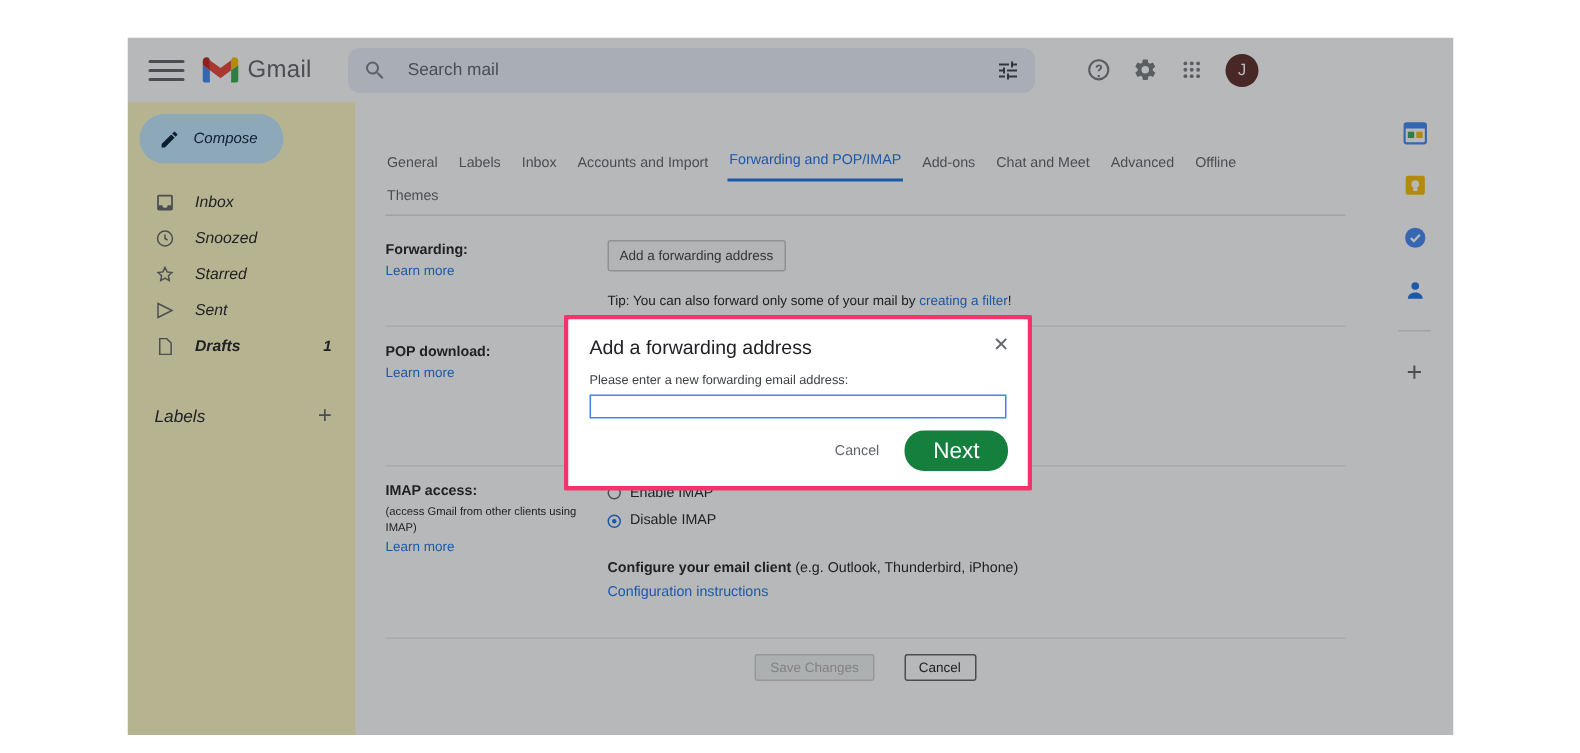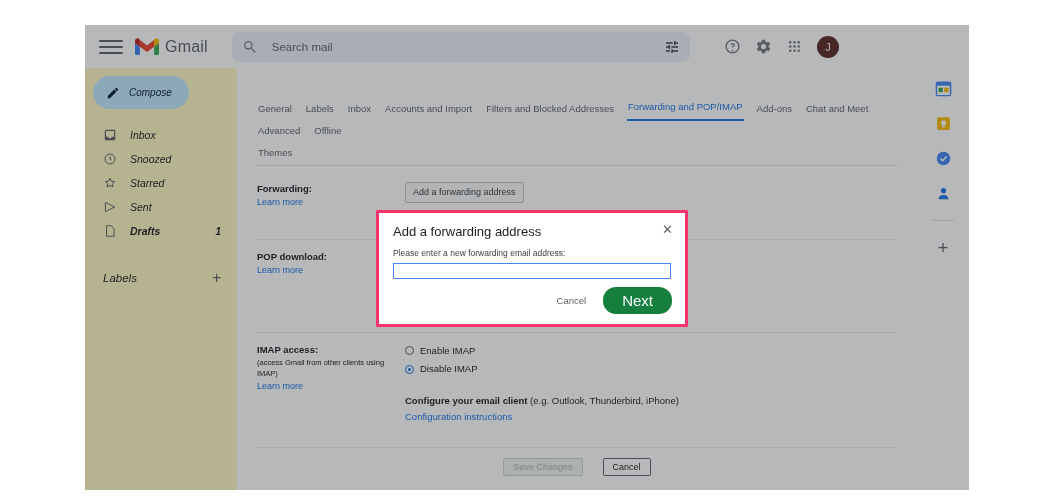--- a/index.html
+++ b/index.html
@@ -375,21 +375,20 @@
   </div>
 
   <div id="main">
 
 
     <div id="tabs">
       <div class="tab">General</div>
       <div class="tab">Labels</div>
       <div class="tab">Inbox</div>
       <div class="tab">Accounts and Import</div>
-      <div class="tab">Filters and Blocked Addresses</div>
       <div class="tab active">Forwarding and POP/IMAP</div>
       <div class="tab">Add-ons</div>
       <div class="tab">Chat and Meet</div>
       <div class="tab">Advanced</div>
       <div class="tab">Offline</div>
       <div class="tab-row2"></div>
       <div class="tab">Themes</div>
     </div>
 
     <div class="srow first">

